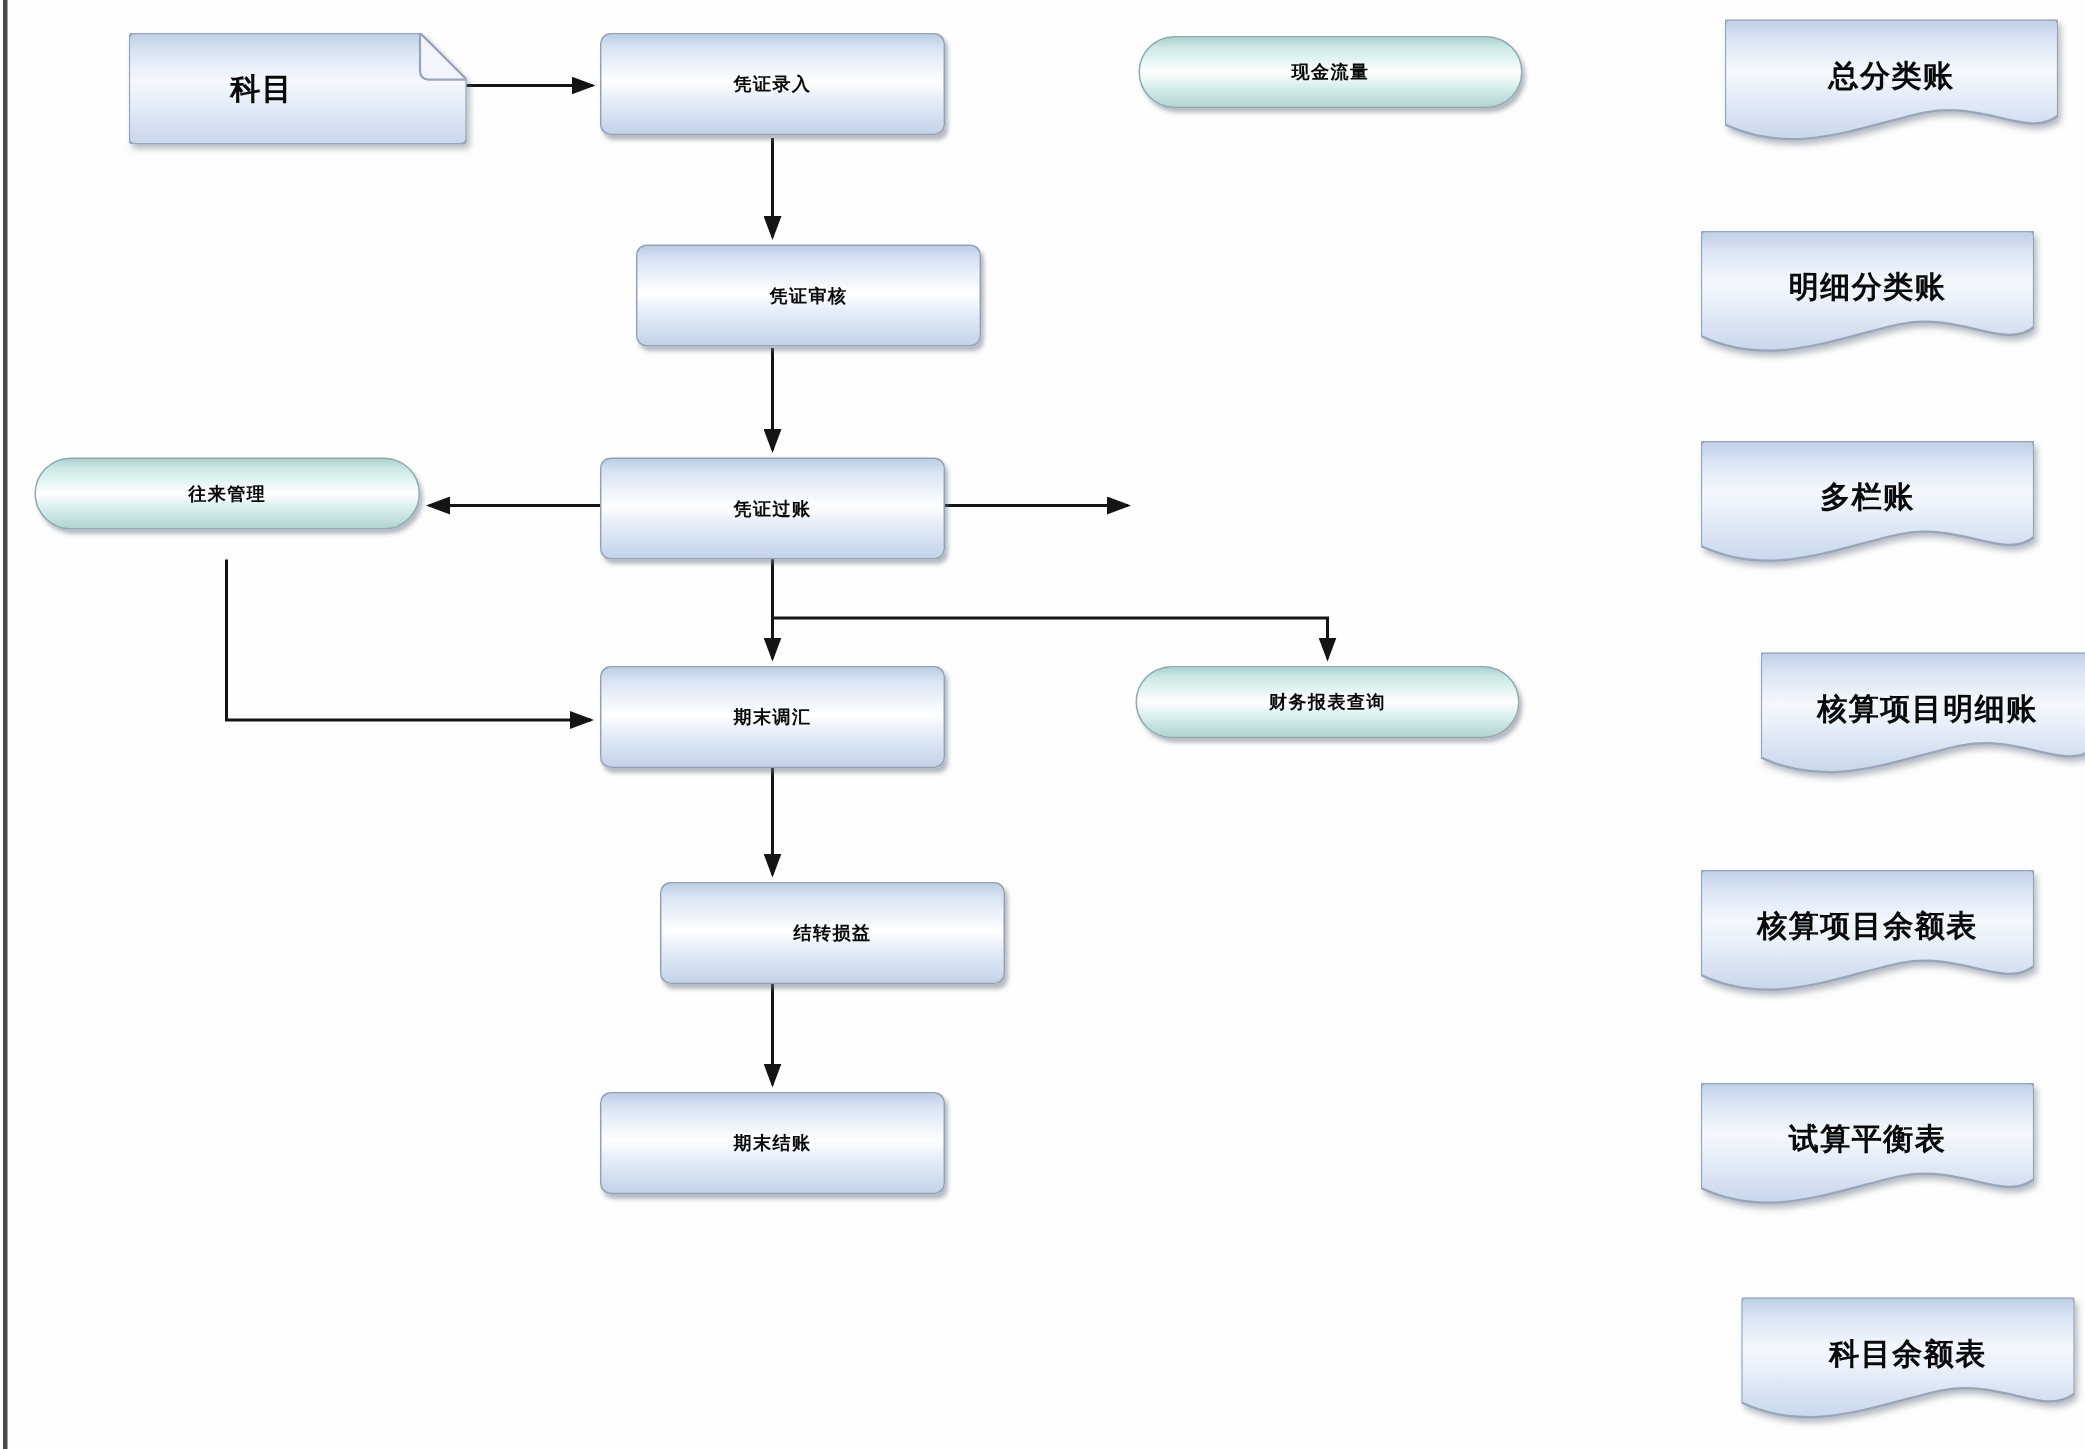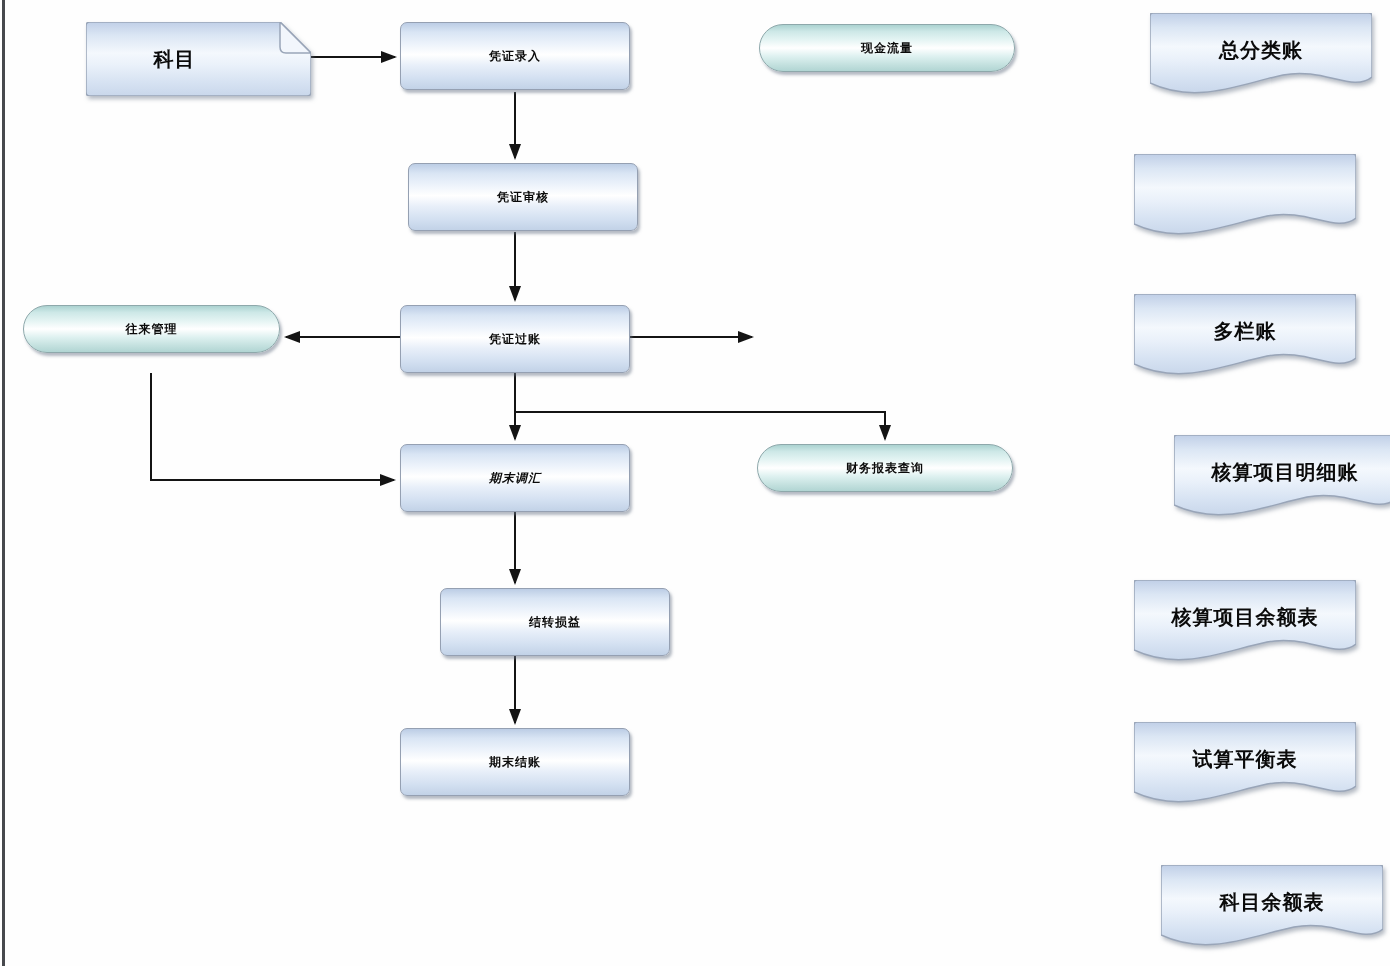--- a/index.html
+++ b/index.html
@@ -83,27 +83,27 @@
     <svg width="225" height="74" viewBox="0 0 225 74">
       <path d="M4,0 H194 L225,31 V70 Q225,74 221,74 H4 Q0,74 0,70 V4 Q0,0 4,0 Z" fill="url(#g-doc)" stroke="#99a5b8" stroke-width="1.5"></path>
       <path d="M194,0 V25 Q194,31 200,31 H225 Z" fill="#f2f6fc" stroke="#99a5b8" stroke-width="1.5"></path>
     </svg>
     <span class="lbl" style="top:0;height:74px;">科目</span>
   </div>
 
   <div class="node process" style="left:400px;top:22px;">
       <span>凭证录入</span>
     </div>
-  <div class="node process" style="left:408px;top:163px;">
+  <div class="node process" style="left:424px;top:163px;">
       <span>凭证审核</span>
     </div>
   <div class="node process" style="left:400px;top:305px;">
       <span>凭证过账</span>
     </div>
-  <div class="node process" style="left:400px;top:444px;font-style:italic;">
+  <div class="node process" style="left:400px;top:444px;">
       <span>期末调汇</span>
     </div>
   <div class="node process" style="left:400px;top:588px;margin-left:40px;">
       <span>结转损益</span>
     </div>
   <div class="node process" style="left:400px;top:728px;">
       <span>期末结账</span>
     </div>
 
   <div class="node stadium" style="left:759px;top:24px;">
@@ -119,20 +119,21 @@
   <div class="docnode" style="left:1134px;top:13px;margin-left:16px;">
     <svg width="222" height="94" viewBox="0 0 222 94">
         <path d="M3,0 H219 Q222,0 222,3 V64 C202,80 174,54 133,62 C90,71 47,92 0,70 V3 Q0,0 3,0 Z" fill="url(#g-doc)" stroke="#99a5b8" stroke-width="1.5"></path>
       </svg>
     <span class="lbl">总分类账</span>
   </div>
   <div class="docnode" style="left:1134px;top:154px;">
     <svg width="222" height="94" viewBox="0 0 222 94">
         <path d="M3,0 H219 Q222,0 222,3 V64 C202,80 174,54 133,62 C90,71 47,92 0,70 V3 Q0,0 3,0 Z" fill="url(#g-doc)" stroke="#99a5b8" stroke-width="1.5"></path>
       </svg>
+    <span class="lbl">明细分类账</span>
   </div>
   <div class="docnode" style="left:1134px;top:294px;">
     <svg width="222" height="94" viewBox="0 0 222 94">
         <path d="M3,0 H219 Q222,0 222,3 V64 C202,80 174,54 133,62 C90,71 47,92 0,70 V3 Q0,0 3,0 Z" fill="url(#g-doc)" stroke="#99a5b8" stroke-width="1.5"></path>
       </svg>
     <span class="lbl">多栏账</span>
   </div>
   <div class="docnode" style="left:1134px;top:435px;margin-left:40px;">
     <svg width="222" height="94" viewBox="0 0 222 94">
         <path d="M3,0 H219 Q222,0 222,3 V64 C202,80 174,54 133,62 C90,71 47,92 0,70 V3 Q0,0 3,0 Z" fill="url(#g-doc)" stroke="#99a5b8" stroke-width="1.5"></path>

